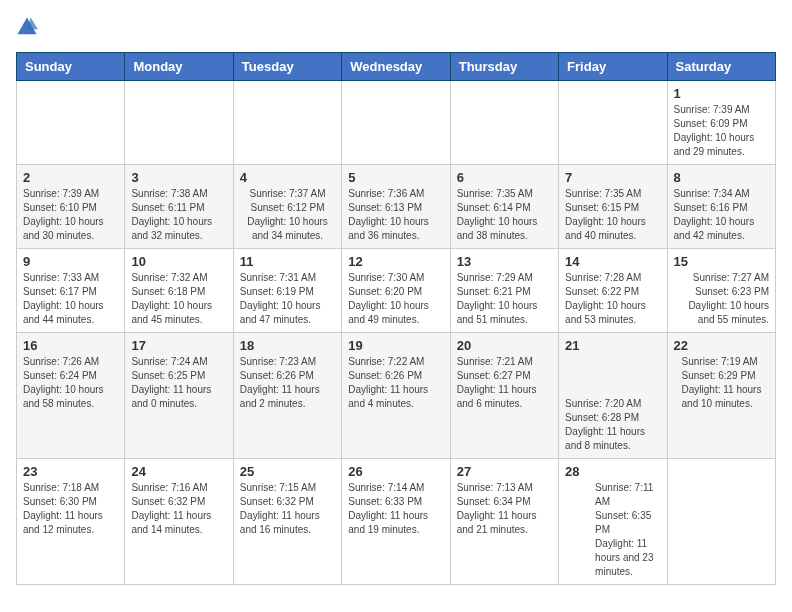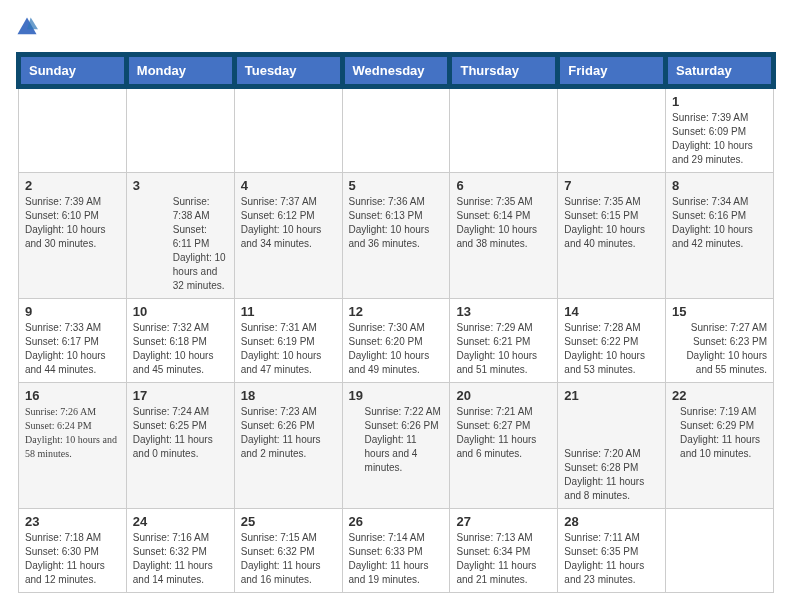--- a/index.html
+++ b/index.html
@@ -55,21 +55,21 @@
       border-collapse: collapse;
       border: 1px solid #ccc;
     }
     .calendar th {
       background-color: #4472C4;
       color: #fff;
       font-size: 13px;
       font-weight: bold;
       padding: 6px 8px;
       text-align: left;
-      border: 5px solid #0c4a6e;
+      border: 1px solid #0c4a6e;
     }
     .calendar td {
       vertical-align: top;
       padding: 5px 6px;
       border: 1px solid #ccc;
       font-size: 10.5px;
       color: #333;
       width: 108px;
       min-height: 80px;
       background: #fff;
@@ -143,27 +143,27 @@
       </tr>
       <tr>
         <td>
           <span class="day-number">2</span>
           <div class="day-info" style="white-space: pre-line;">Sunrise: 7:39 AM
 Sunset: 6:10 PM
 Daylight: 10 hours and 30 minutes.</div>
         </td>
         <td>
           <span class="day-number">3</span>
-          <div class="day-info" style="white-space: pre-line; margin-left: 40px;">Sunrise: 7:38 AM
+          <div class="day-info" style="white-space: pre-line;">Sunrise: 7:38 AM
 Sunset: 6:11 PM
 Daylight: 10 hours and 32 minutes.</div>
         </td>
         <td>
           <span class="day-number">4</span>
-          <div class="day-info" style="white-space: pre-line;">Sunrise: 7:37 AM
+          <div class="day-info" style="white-space: pre-line; text-align: center;">Sunrise: 7:37 AM
 Sunset: 6:12 PM
 Daylight: 10 hours and 34 minutes.</div>
         </td>
         <td>
           <span class="day-number">5</span>
           <div class="day-info" style="white-space: pre-line;">Sunrise: 7:36 AM
 Sunset: 6:13 PM
 Daylight: 10 hours and 36 minutes.</div>
         </td>
         <td>
@@ -225,39 +225,39 @@
         <td>
           <span class="day-number">15</span>
           <div class="day-info" style="white-space: pre-line; text-align: right;">Sunrise: 7:27 AM
 Sunset: 6:23 PM
 Daylight: 10 hours and 55 minutes.</div>
         </td>
       </tr>
       <tr>
         <td>
           <span class="day-number">16</span>
-          <div class="day-info" style="white-space: pre-line; font-family: Liberation Serif, serif;">Sunrise: 7:26 AM
+          <div class="day-info" style="white-space: pre-line;">Sunrise: 7:26 AM
 Sunset: 6:24 PM
 Daylight: 10 hours and 58 minutes.</div>
         </td>
         <td>
           <span class="day-number">17</span>
           <div class="day-info" style="white-space: pre-line;">Sunrise: 7:24 AM
 Sunset: 6:25 PM
 Daylight: 11 hours and 0 minutes.</div>
         </td>
         <td>
           <span class="day-number">18</span>
           <div class="day-info" style="white-space: pre-line;">Sunrise: 7:23 AM
 Sunset: 6:26 PM
 Daylight: 11 hours and 2 minutes.</div>
         </td>
         <td>
           <span class="day-number">19</span>
-          <div class="day-info" style="white-space: pre-line; margin-left: 16px;">Sunrise: 7:22 AM
+          <div class="day-info" style="white-space: pre-line;">Sunrise: 7:22 AM
 Sunset: 6:26 PM
 Daylight: 11 hours and 4 minutes.</div>
         </td>
         <td>
           <span class="day-number">20</span>
           <div class="day-info" style="white-space: pre-line;">Sunrise: 7:21 AM
 Sunset: 6:27 PM
 Daylight: 11 hours and 6 minutes.</div>
         </td>
         <td>
@@ -299,20 +299,20 @@
 Daylight: 11 hours and 19 minutes.</div>
         </td>
         <td>
           <span class="day-number">27</span>
           <div class="day-info" style="white-space: pre-line;">Sunrise: 7:13 AM
 Sunset: 6:34 PM
 Daylight: 11 hours and 21 minutes.</div>
         </td>
         <td>
           <span class="day-number">28</span>
-          <div class="day-info" style="white-space: pre-line;">Sunrise: 7:11 AM
+          <div class="day-info" style="white-space: pre-line; margin-left: 30px;">Sunrise: 7:11 AM
 Sunset: 6:35 PM
 Daylight: 11 hours and 23 minutes.</div>
         </td>
         <td class="empty-cell"></td>
       </tr>
     </tbody>
 </table>
 
 </body></html>

